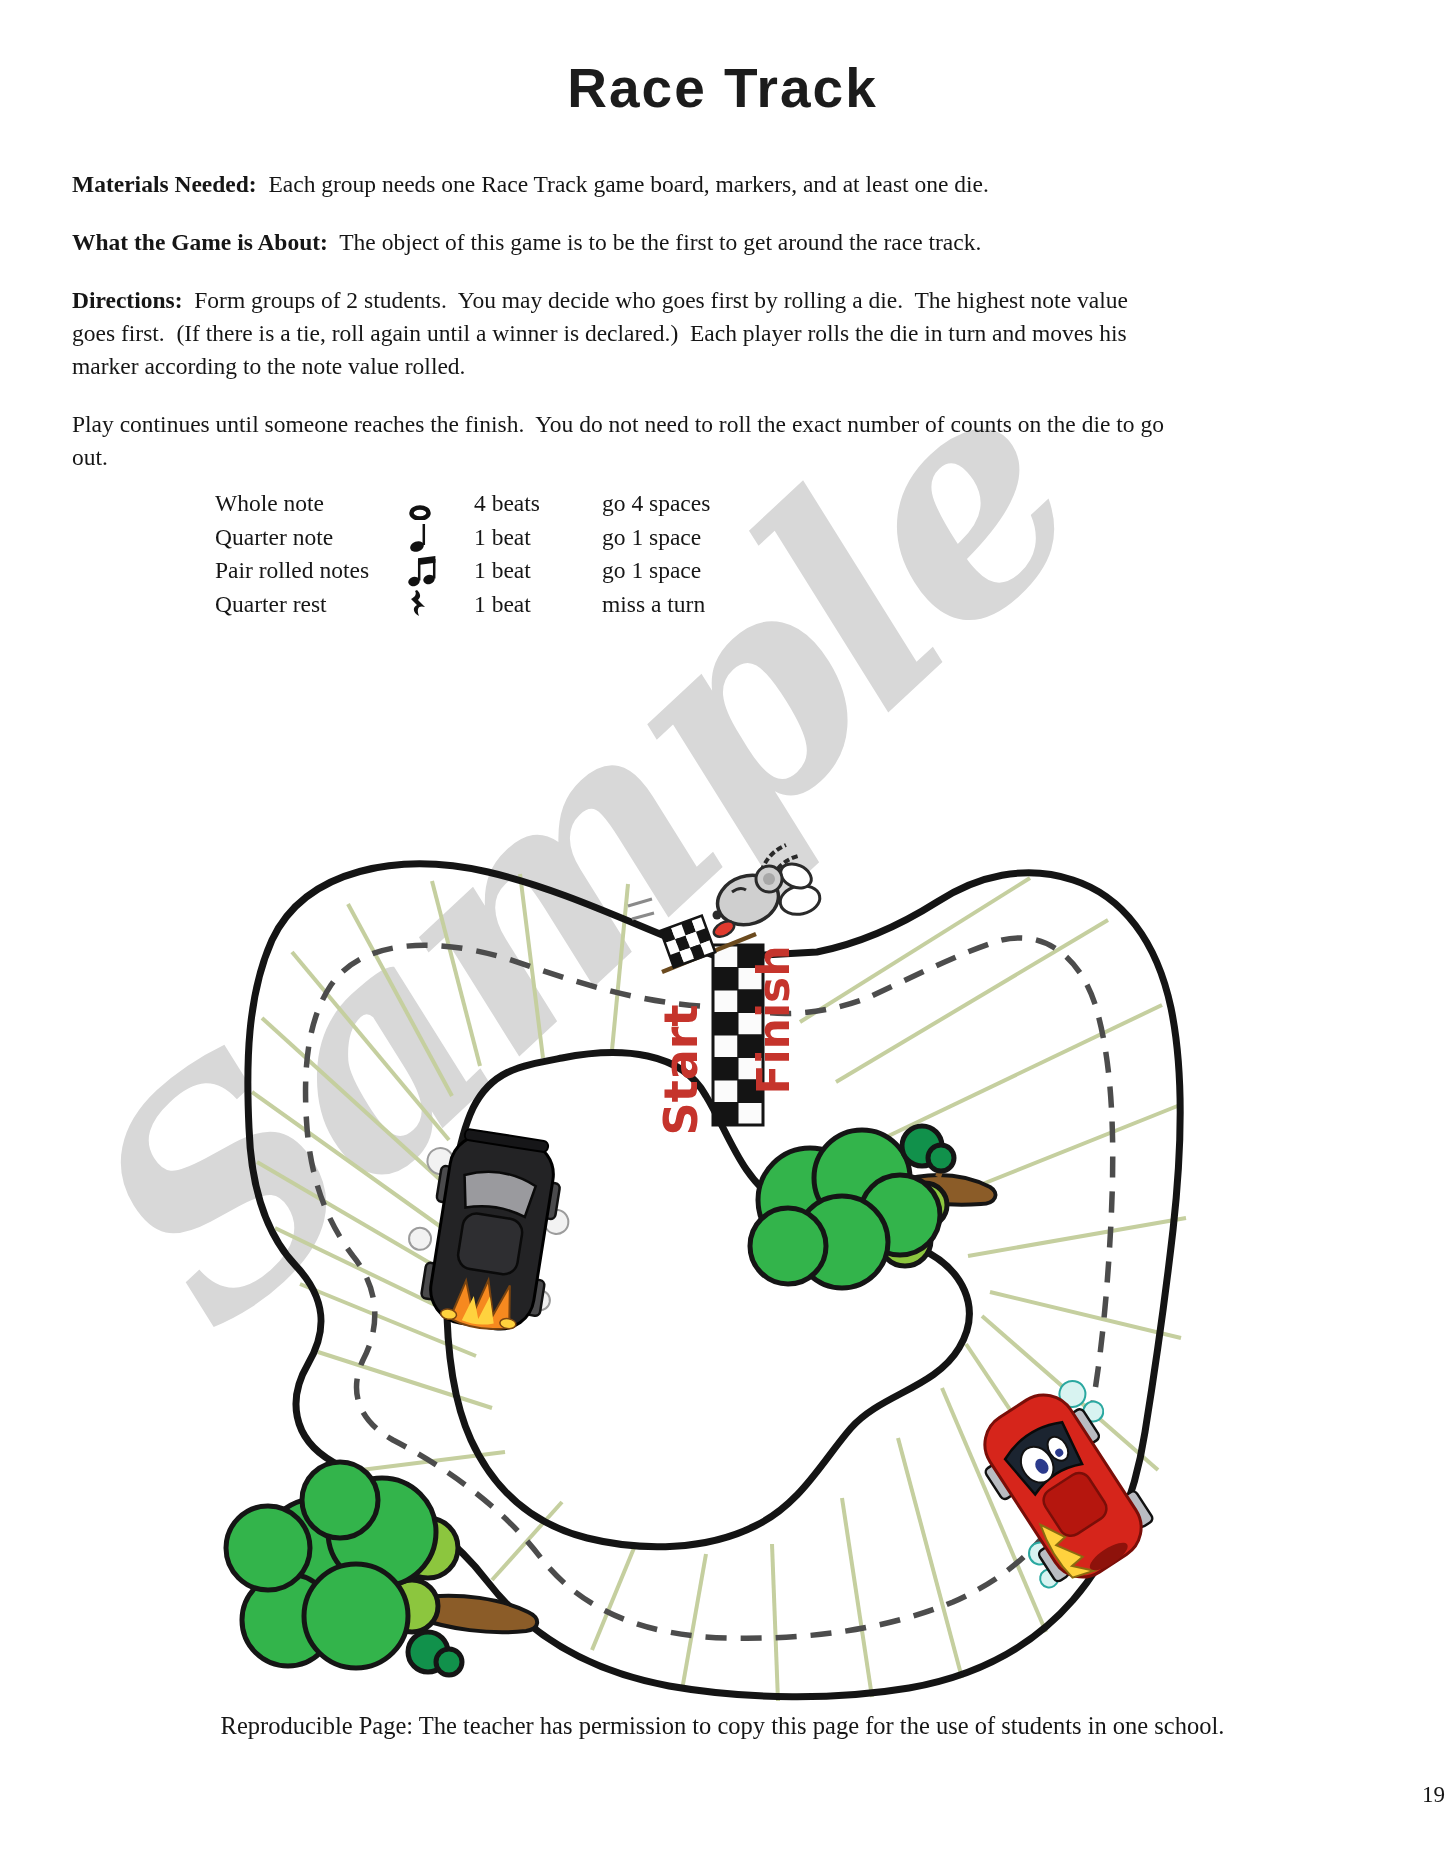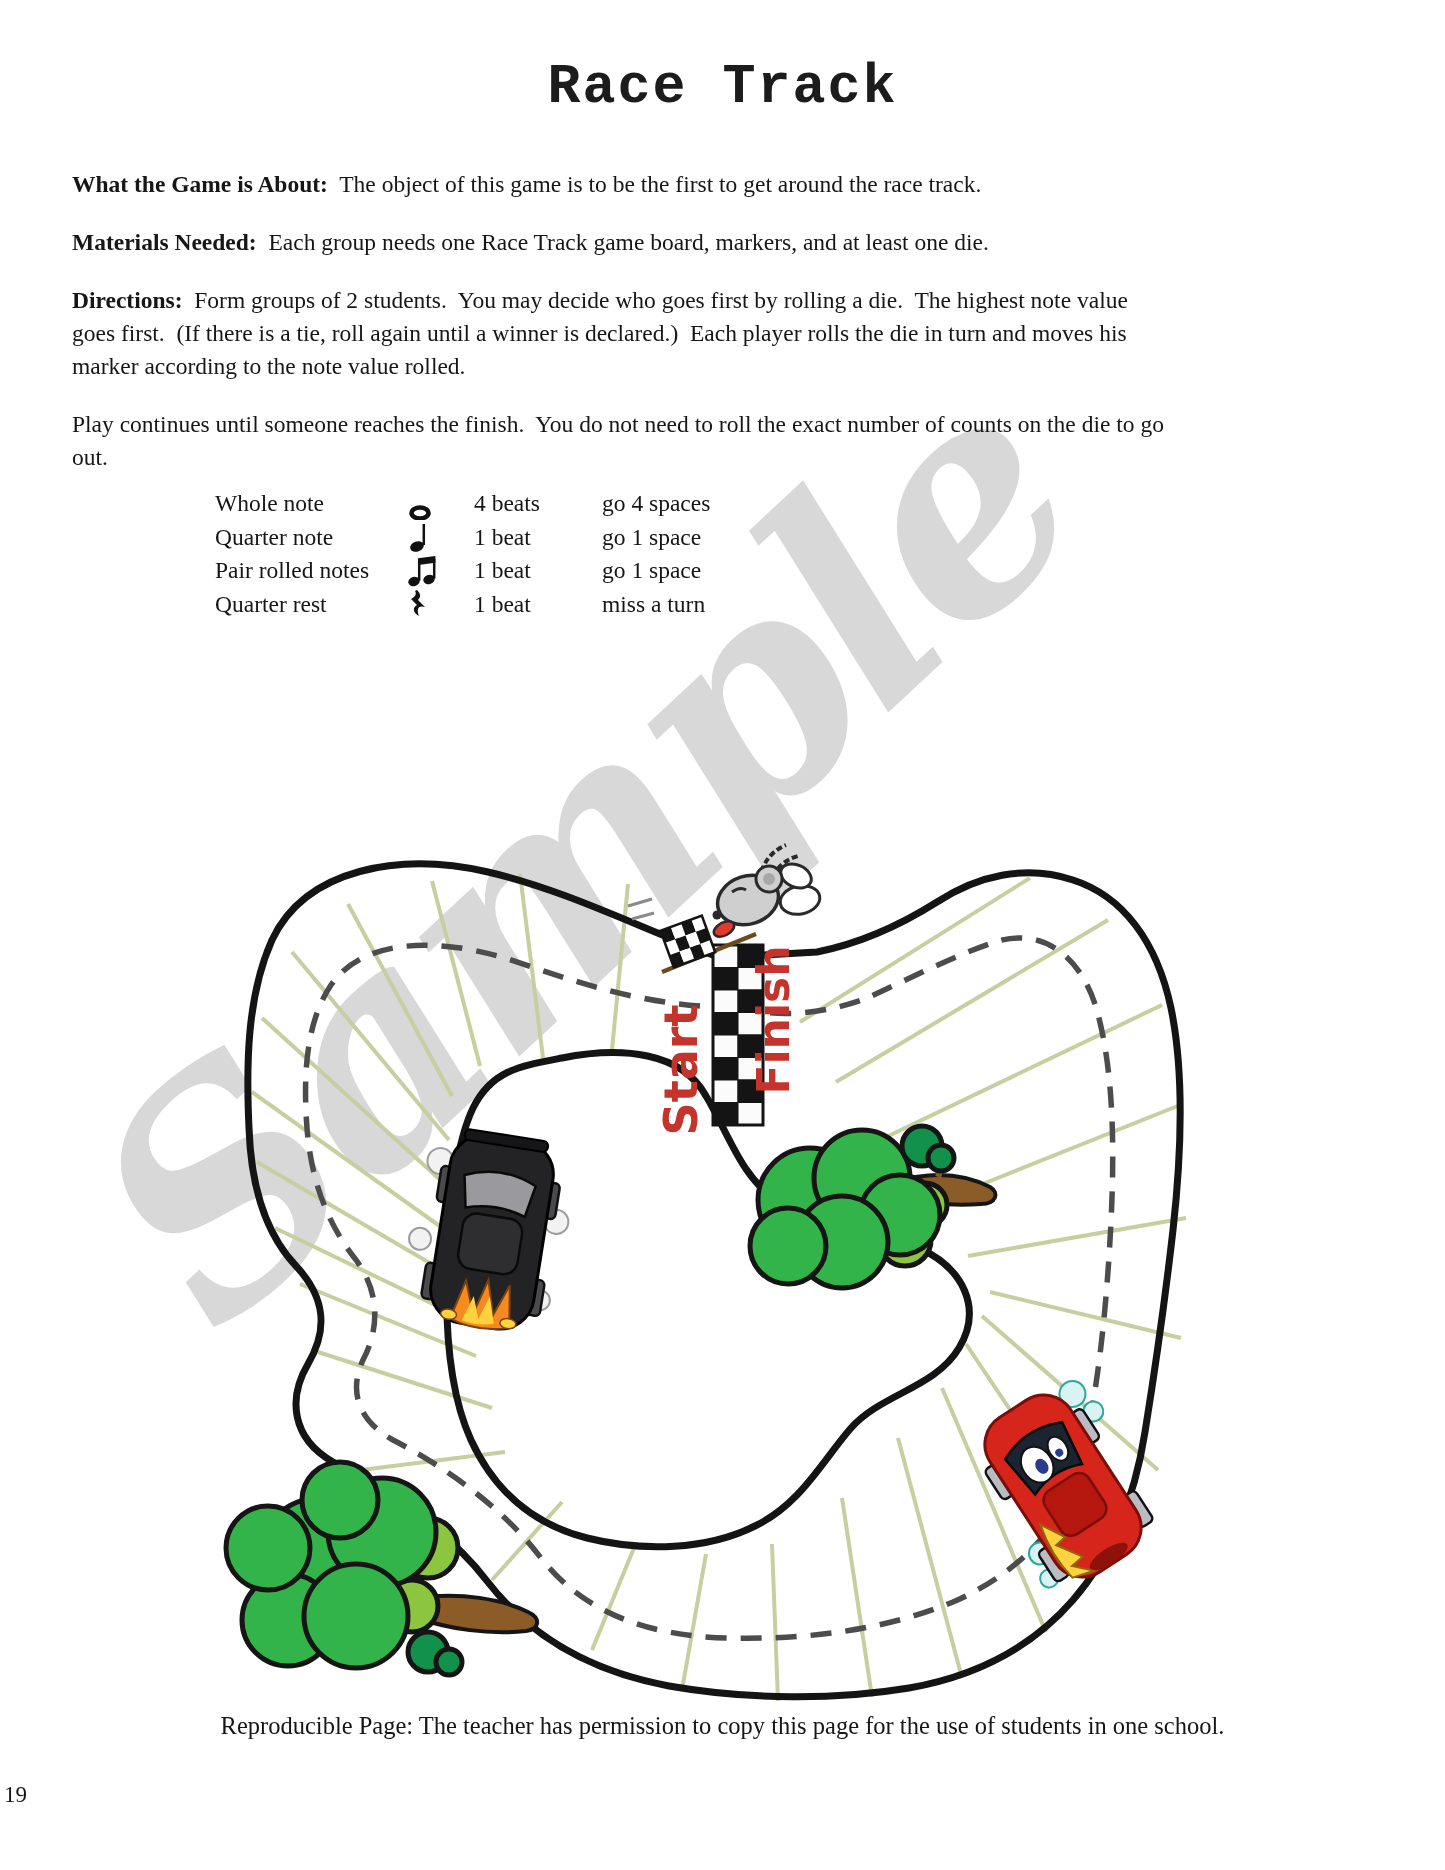--- a/index.html
+++ b/index.html
@@ -10,21 +10,21 @@
     background:#ffffff;
     font-family:"Liberation Serif", serif;
     color:#161616;
     overflow:hidden;
   }
   .board-svg{position:absolute;left:0;top:0;z-index:1;}
   .textlayer{position:absolute;left:0;top:0;width:100%;height:100%;z-index:2;pointer-events:none;}
   .title{
     position:absolute;top:56px;left:0;right:0;
     text-align:center;
-    font-family:Liberation Mono, monospace;
+    font-family:Liberation Sans, sans-serif;
     font-weight:bold;font-size:55px;letter-spacing:2px;color:#1c1c1c;
   }
   .body-copy{
     position:absolute;left:72px;top:168px;width:1100px;
     font-size:23.5px;line-height:33px;
   }
   .para{margin:0 0 25px 0;white-space:pre-wrap;}
   .para b{font-weight:bold;}
   .note-table{
     position:absolute;left:215px;top:487px;
@@ -33,21 +33,21 @@
   .nrow{display:flex;align-items:center;height:33.6px;gap:10px;}
   .ncell.name{width:182px;}
   .ncell.sym{width:57px;display:flex;align-items:flex-end;}
   .ncell.sym svg{display:block;}
   .ncell.beats{width:118px;}
   .footer{
     position:absolute;top:1712px;left:0;right:0;text-align:center;
     font-size:24.5px;
   }
   .page-num{
-    position:absolute;top:1782px;left:4px;right:0;text-align:left;font-size:23px;
+    position:absolute;top:1782px;left:16px;right:0;text-align:right;font-size:23px;
   }
 </style>
 </head>
 <body>
 
 <div class="page">
 
   <svg class="board-svg" width="1445" height="1870" viewBox="0 0 1445 1870">
 
     <text x="655" y="930" transform="rotate(-43 655 930)" text-anchor="middle" font-family="DejaVu Serif, serif" font-style="italic" font-weight="bold" font-size="300" letter-spacing="-8" fill="#d8d8d8">Sample</text>
@@ -239,22 +239,22 @@
       <rect x="-26" y="-4" width="52" height="52" rx="12" fill="#b5160e" stroke="#7a0e08" stroke-width="2.5"></rect>
       <ellipse cx="0" cy="84" rx="22" ry="8" fill="#8e120b"></ellipse>
     </g>
   </svg>
 
   <div class="textlayer">
 
     <div class="title">Race Track</div>
 
     <div class="body-copy">
+      <p class="para"><b>Materials Needed:</b><span>  Each group needs one Race Track game board, markers, and at least one die.</span></p>
       <p class="para"><b>What the Game is About:</b><span>  The object of this game is to be the first to get around the race track.</span></p>
-      <p class="para"><b>Materials Needed:</b><span>  Each group needs one Race Track game board, markers, and at least one die.</span></p>
       <p class="para"><b>Directions:</b><span>  Form groups of 2 students.  You may decide who goes first by rolling a die.  The highest note value goes first.  (If there is a tie, roll again until a winner is declared.)  Each player rolls the die in turn and moves his marker according to the note value rolled.</span></p>
       <p class="para"><b></b><span>Play continues until someone reaches the finish.  You do not need to roll the exact number of counts on the die to go out.</span></p>
     </div>
 
     <div class="note-table">
       <div class="nrow">
         <span class="ncell name">Whole note</span>
         <span class="ncell sym">
             <svg width="26" height="32" viewBox="0 0 26 32">
               <ellipse cx="13" cy="25" rx="8.5" ry="5.5" fill="none" stroke="#111" stroke-width="4.5"></ellipse>

